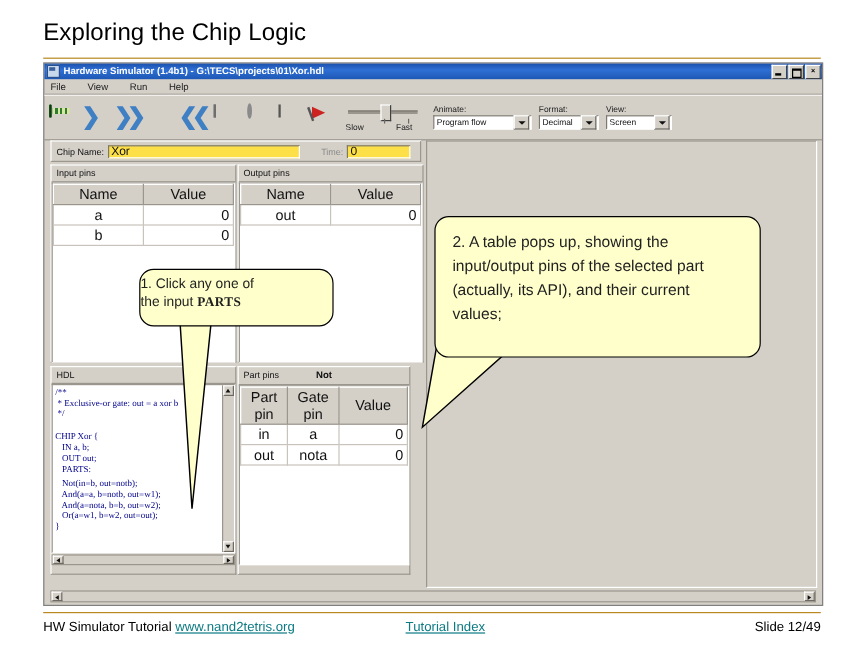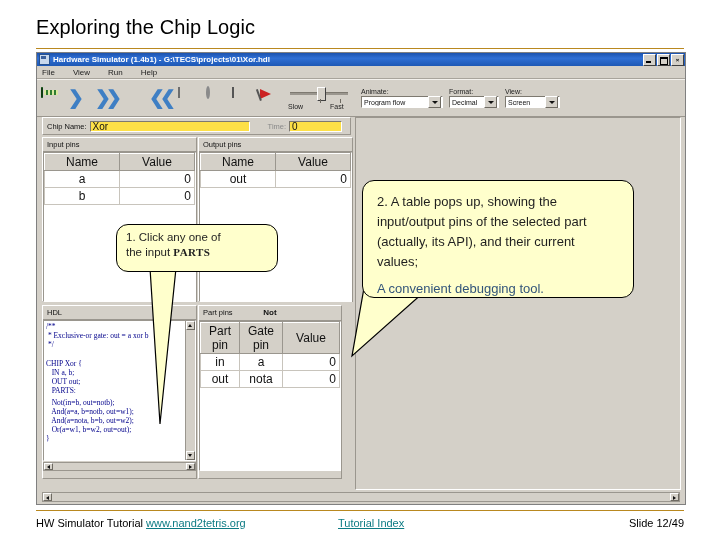--- a/index.html
+++ b/index.html
@@ -265,21 +265,21 @@
   }
   .status-h .sbtn.r:after{border-right:none;border-left:3px solid #111;}
   
   .callout{
     position:absolute;
     background:#ffffcc;
     border:1.2px solid #000;
     border-radius:12px;
     box-sizing:border-box;
   }
-  .c1{left:116px;top:224px;width:162px;height:48px;padding:5px 9px;}
+  .c1{left:116px;top:224px;width:162px;height:48px;padding:5px 0;}
   .c2{left:362px;top:180px;width:272px;height:118px;padding:11px 14px;}
   .c1 .t{font-size:11.5px;color:#1f1f1f;line-height:15px;}
   .c1 .parts{font-family:"Liberation Serif",serif;font-weight:bold;font-size:11px;letter-spacing:.4px;}
   .c2 .t{font-size:13px;color:#1f1f1f;line-height:20px;}
   .c2 .t2{font-size:13px;color:#33557a;line-height:20px;margin-top:7px;}
   .tail{position:absolute;pointer-events:none;}
 </style>
 </head>
 <body>
 
@@ -469,21 +469,20 @@
   <polygon points="364,288 424,292 352,356" fill="#ffffcc" stroke="#000" stroke-width="1.2"></polygon>
 </svg>
 
 <div class="callout c1">
   <div class="t">1. Click any one of</div>
   <div class="t"><span>the input </span><span class="parts">PARTS</span></div>
 </div>
 
 <div class="callout c2">
   <div class="t">2. A table pops up, showing the input/output pins of the selected part (actually, its API), and their current values;</div>
-  <div class="t2">A convenient debugging tool.</div>
 </div>
 
 <div class="footer-rule"></div>
 <div class="footer">
   <span class="f-left"><span>HW Simulator Tutorial </span><span class="link">www.nand2tetris.org</span></span>
   <span class="f-mid link">Tutorial Index</span>
   <span class="f-right">Slide 12/49</span>
 </div>
 
 </body></html>

